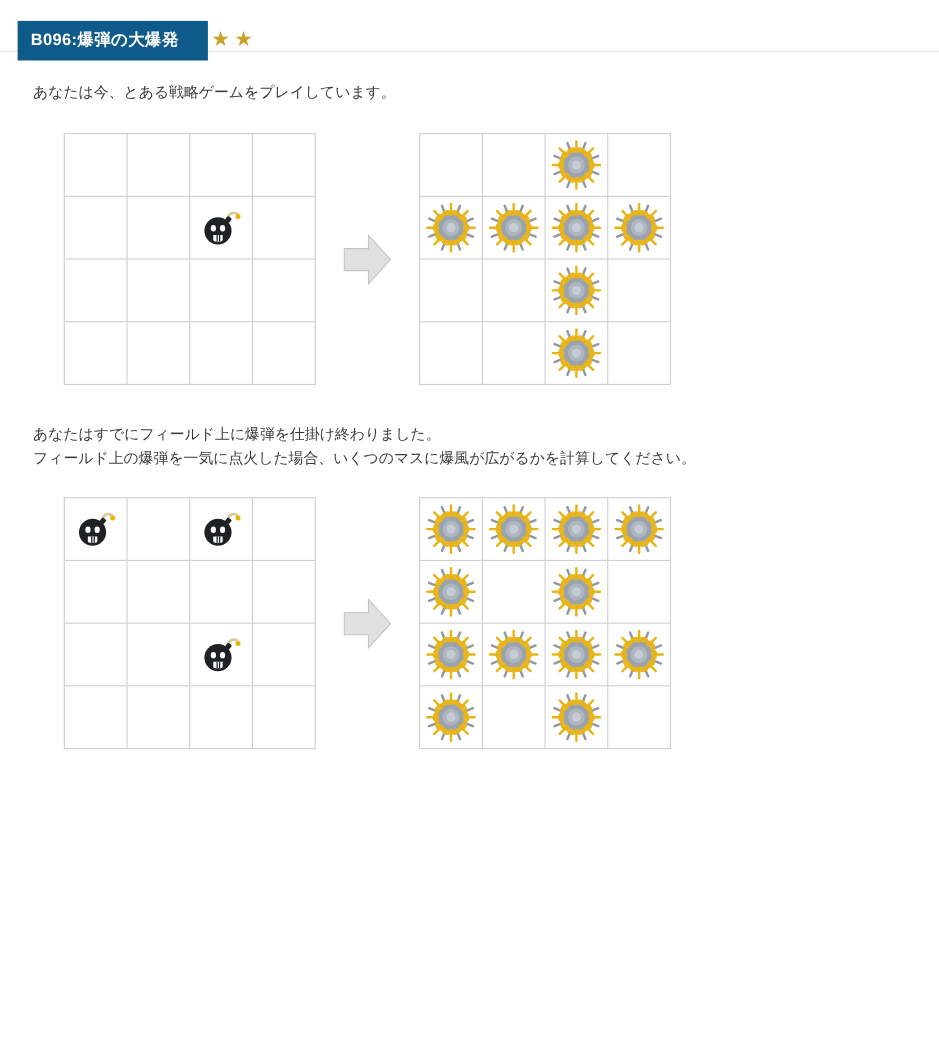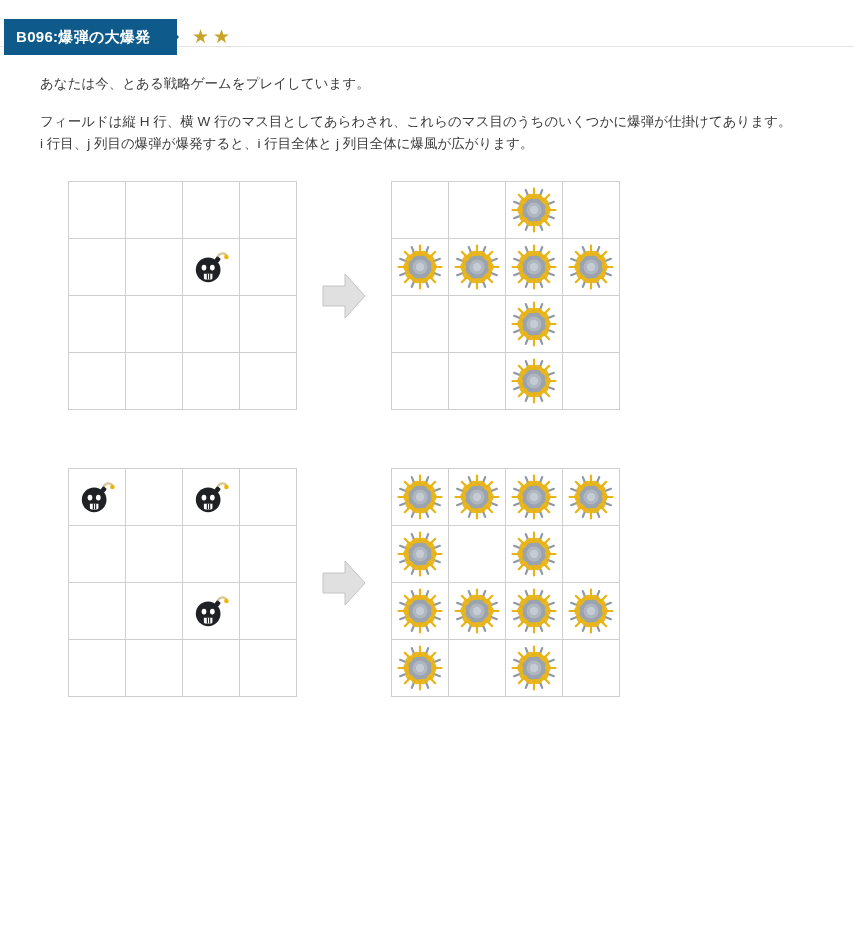--- a/index.html
+++ b/index.html
@@ -17,21 +17,21 @@
   }
   
   .header-bar {
     position: relative;
     height: 46px;
     border-bottom: 1px solid #e3e3e3;
     background: #ffffff;
   }
   .title-ribbon {
     position: absolute;
-    left: 4px;
+    left: 16px;
     top: 19px;
     height: 36px;
     padding: 0 26px 0 12px;
     background: #0e5a8a;
     color: #ffffff;
     font-size: 15px;
     font-weight: bold;
     line-height: 36px;
     letter-spacing: 0.3px;
     white-space: nowrap;
@@ -54,21 +54,21 @@
     color: #d2aa2b;
     letter-spacing: 4px;
     line-height: 20px;
   }
   .star {
     display: inline-block;
     color: #c9a227;
   }
   
   .content {
-    padding: 26px 22px 0 40px;
+    padding: 26px 22px 0 30px;
   }
   .para {
     font-size: 13.5px;
     line-height: 22px;
     color: #3a3a3a;
     margin: 0 0 0 0;
   }
   .para-block {
     margin-bottom: 16px;
   }
@@ -122,24 +122,20 @@
     <span class="star">★</span><span class="star">★</span>
   </div>
 </div>
 
 <div class="content">
 
   <div class="para-block">
     <div class="para">あなたは今、とある戦略ゲームをプレイしています。</div>
   </div>
 
-  <div class="para-block">
-    <div class="para">フィールドは縦 H 行、横 W 行のマス目としてあらわされ、これらのマス目のうちのいくつかに爆弾が仕掛けてあります。</div>
-    <div class="para">i 行目、j 列目の爆弾が爆発すると、i 行目全体と j 列目全体に爆風が広がります。</div>
-  </div>
 
   <div class="figure">
     <table class="grid">
       <tbody id="fig1-before">
           <tr>
             <td></td>
             <td></td>
             <td></td>
             <td></td>
           </tr>
@@ -462,20 +458,24 @@
                 <circle cx="23" cy="23" r="4.2" fill="#c6ccd4"></circle>
               </svg></td>
             <td></td>
           </tr>
         </tbody>
     </table>
   </div>
 
   <div style="height:34px"></div>
 
+  <div class="para-block">
+    <div class="para">あなたはすでにフィールド上に爆弾を仕掛け終わりました。</div>
+    <div class="para">フィールド上の爆弾を一気に点火した場合、いくつのマスに爆風が広がるかを計算してください。</div>
+  </div>
 
 
   <div class="figure figure-2">
     <table class="grid">
       <tbody id="fig2-before">
           <tr>
             <td><svg class="bomb" viewBox="0 0 40 40">
                 <path d="M27 9 C30 4, 36 5, 36 9" stroke="#d8c89a" stroke-width="2.4" fill="none" stroke-linecap="round"></path>
                 <circle cx="36.2" cy="9.4" r="2.4" fill="#f0b400"></circle>
                 <circle cx="17" cy="23" r="13" fill="#1f2124"></circle>

